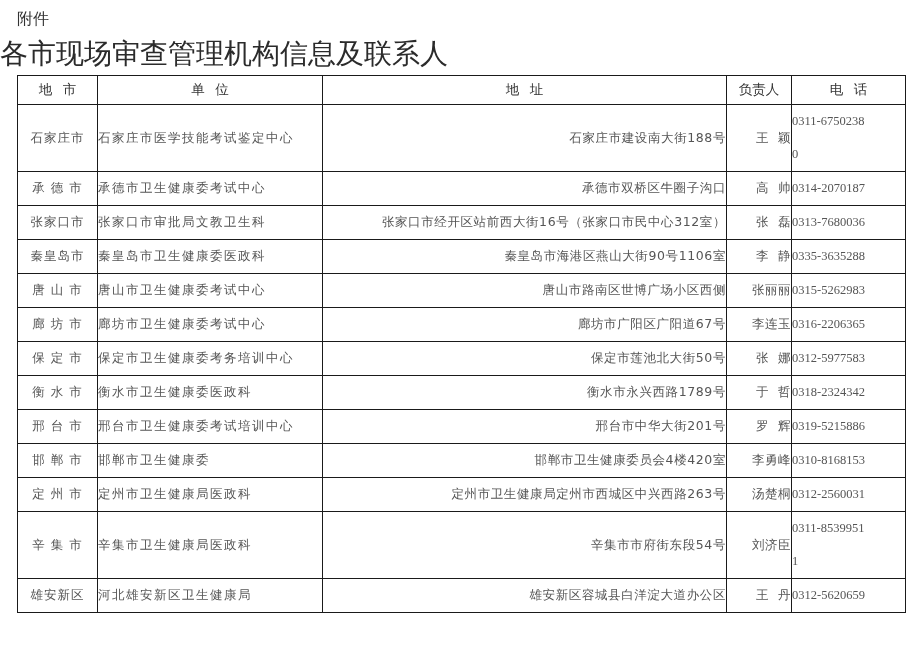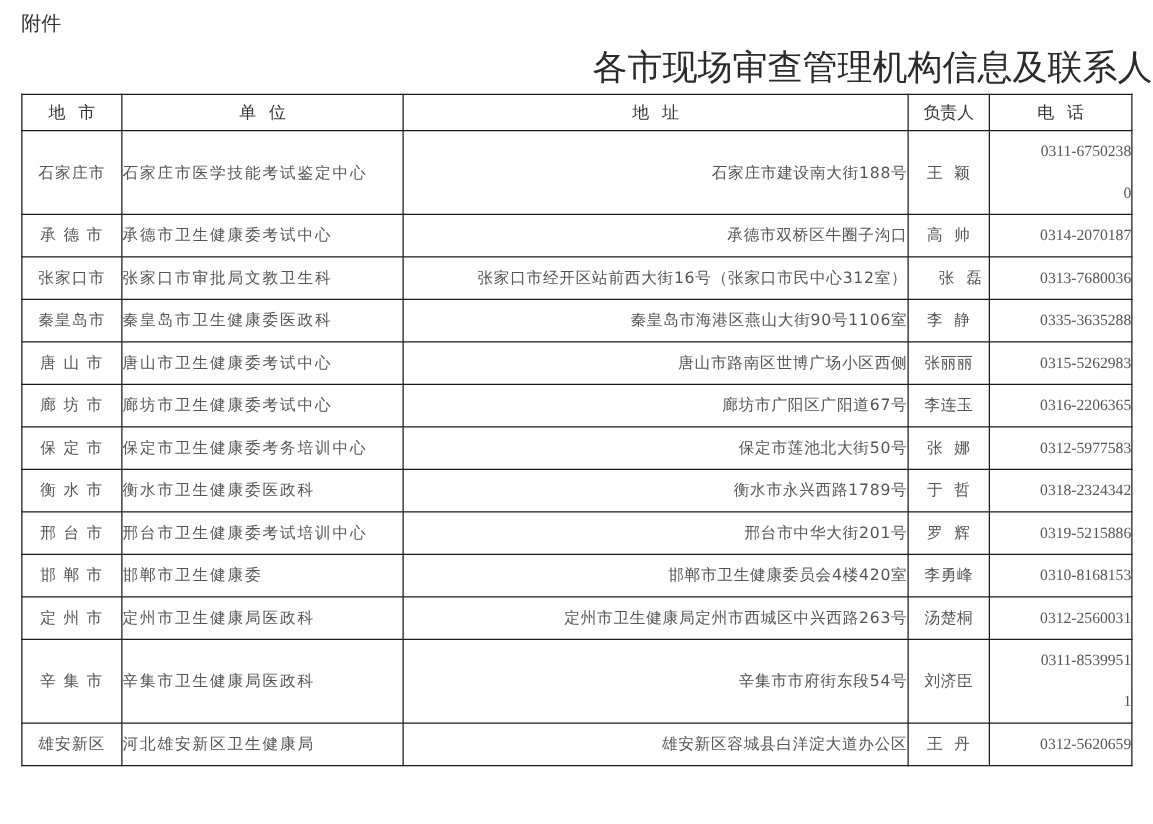--- a/index.html
+++ b/index.html
@@ -21,21 +21,21 @@
       top: 9px;
       font-size: 16px;
       color: #333333;
       letter-spacing: 0px;
     }
     .doc-title {
       position: absolute;
       left: 0;
       width: 922px;
       top: 34px;
-      text-align: right;
+      text-align: left;
       font-size: 28px;
       color: #2b2b2b;
       letter-spacing: 0px;
       line-height: 40px;
     }
     table.contacts {
       position: absolute;
       left: 17px;
       top: 75px;
       border-collapse: collapse;
@@ -59,23 +59,23 @@
       text-align: center;
     }
     .col-city { width: 80px; }
     .col-unit { width: 225px; }
     .col-addr { width: 404px; }
     .col-person { width: 65px; }
     .col-phone { width: 114px; }
     td.city { text-align: center; letter-spacing: 1px; }
     td.unit { text-align: left; padding-left: 8px; letter-spacing: 1.5px; }
     td.addr { text-align: right; padding-left: 8px; letter-spacing: 0.6px; }
-    td.person { text-align: center; letter-spacing: 0.5px; margin-left: 24px; }
+    td.person { text-align: right; letter-spacing: 0.5px; margin-left: 24px; }
     td.phone {
-      text-align: right;
+      text-align: left;
       font-family: "Liberation Serif", "DejaVu Serif", serif;
       font-size: 14.5px;
       color: #444444;
       white-space: normal;
       line-height: 33px;
     }
     tr.r-normal td { height: 32px; }
     tr.r-tall td { height: 66px; }
   </style>
 </head>

